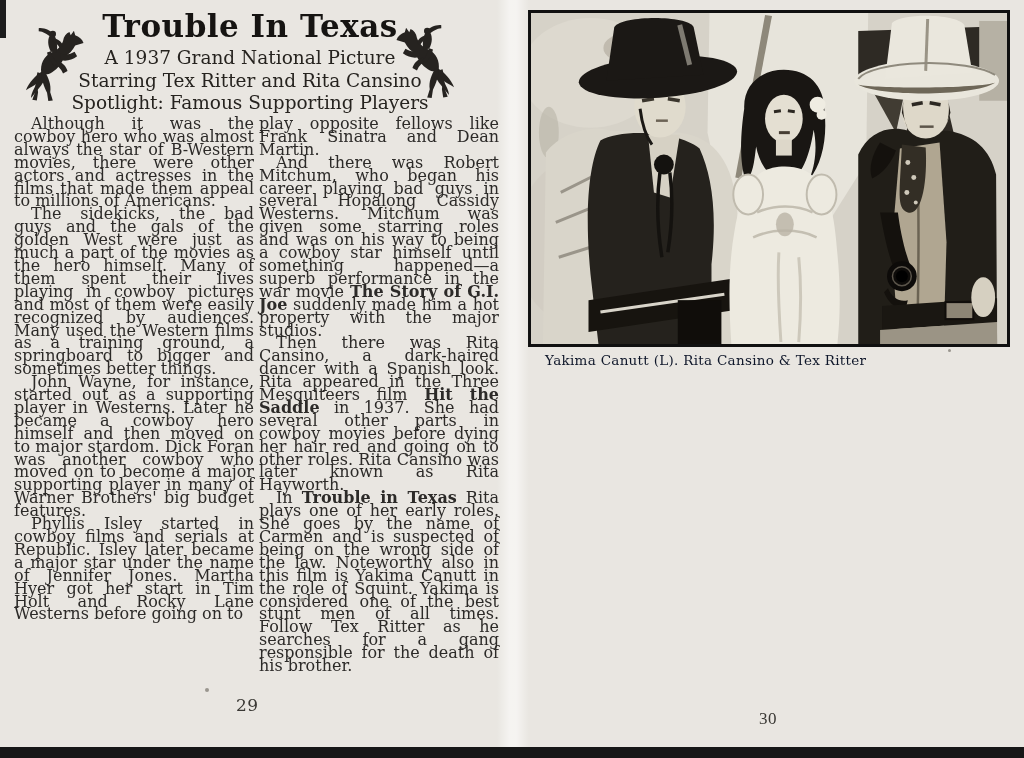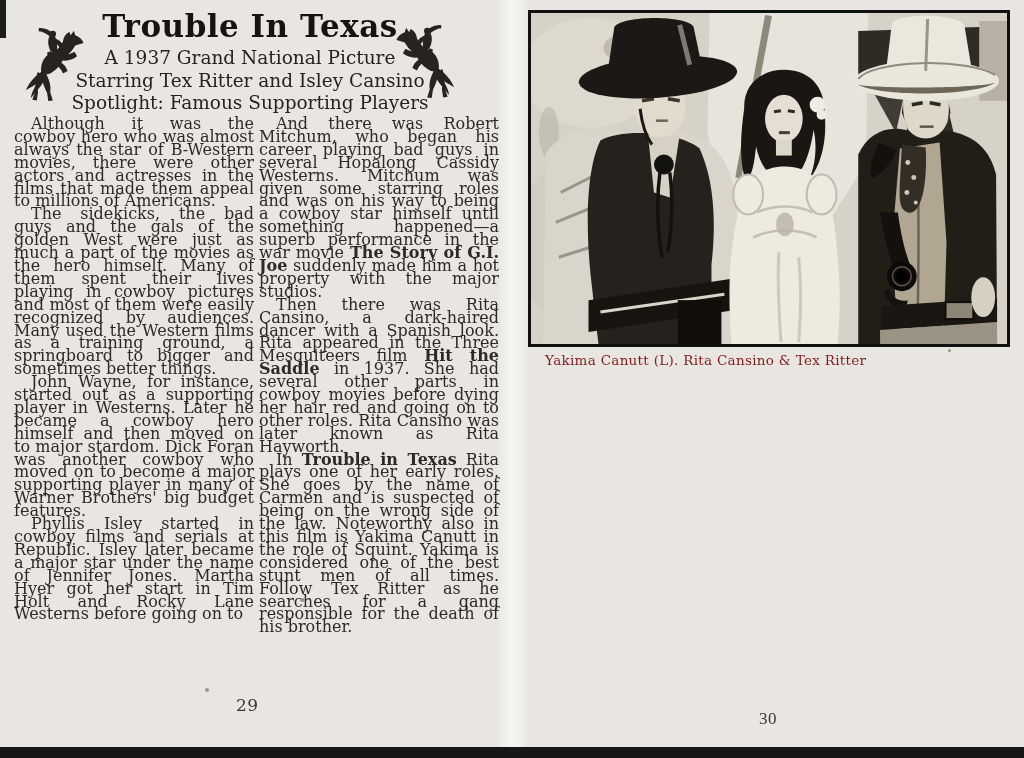--- a/index.html
+++ b/index.html
@@ -59,21 +59,21 @@
 
   
   .right-page { position: absolute; left: 500px; top: 0; width: 524px; height: 747px; }
   .photo-frame {
     position: absolute; left: 28px; top: 10px; width: 482px; height: 337px;
     border: 3px solid #101010; background: #d8d4ca;
   }
   .photo-frame svg { display: block; width: 100%; height: 100%; }
   .photo-caption {
     position: absolute; left: 45px; top: 352px;
-    font-size: 13.5px; color: #7f1d1d; letter-spacing: .3px;
+    font-size: 13.5px; color: #0f172a; letter-spacing: .3px;
   }
 </style>
 </head>
 <body>
 
 <div class="spread">
 
   <div class="left-page">
 
     <div class="bronco bronco-left">
@@ -108,31 +108,32 @@
           <path d="M42,18 C36,14 30,9 23,9 L23,4 C32,3 41,8 47,13 Z"></path>
           <path d="M49,20 C55,22 59,26 61,31 L56,35 C53,29 48,26 44,24 Z"></path>
           <path d="M42,40 C44,48 48,55 53,59 L48,63 C42,57 37,50 36,42 Z"></path>
         </g>
       </svg>
     </div>
 
     <div class="masthead">
       <div class="title">Trouble In Texas</div>
       <div class="subtitle">A 1937 Grand National Picture</div>
-      <div class="subtitle" style="margin-top:0">Starring Tex Ritter and Isley Cansino</div>
+      <div class="subtitle" style="margin-top:0">Starring Tex Ritter and Rita Cansino</div>
       <div class="subtitle" style="margin-top:0">Spotlight: Famous Supporting Players</div>
     </div>
 
     <div class="col col-1">
         <p><span>Although it was the cowboy hero who was almost always the star of B-Western movies, there were other actors and actresses in the films that made them appeal to millions of Americans.</span></p>
         <p><span>The sidekicks, the bad guys and the gals of the golden West were just as much a part of the movies as the hero himself. Many of them spent their lives playing in cowboy pictures and most of them were easily recognized by audiences. Many used the Western films as a training ground, a springboard to bigger and sometimes better things.</span></p>
         <p><span>John Wayne, for instance, started out as a supporting player in Westerns. Later he became a cowboy hero himself and then moved on to major stardom. Dick Foran was another cowboy who moved on to become a major supporting player in many of Warner Brothers' big budget features.</span></p>
         <p><span>Phyllis Isley started in cowboy films and serials at Republic. Isley later became a major star under the name of Jennifer Jones. Martha Hyer got her start in Tim Holt and Rocky Lane Westerns before going on to</span></p>
       </div>
     <div class="col col-2">
+        <p class="no-indent"><span>play opposite fellows like Frank Sinatra and Dean Martin.</span></p>
         <p><span>And there was Robert Mitchum, who began his career playing bad guys in several Hopalong Cassidy Westerns. Mitchum was given some starring roles and was on his way to being a cowboy star himself until something happened—a superb performance in the war movie </span><b>The Story of G.I. Joe</b><span> suddenly made him a hot property with the major studios.</span></p>
         <p><span>Then there was Rita Cansino, a dark-haired dancer with a Spanish look. Rita appeared in the Three Mesquiteers film </span><b>Hit the Saddle</b><span> in 1937. She had several other parts in cowboy movies before dying her hair red and going on to other roles. Rita Cansino was later known as Rita Hayworth.</span></p>
         <p><span>In </span><b>Trouble in Texas</b><span> Rita plays one of her early roles. She goes by the name of Carmen and is suspected of being on the wrong side of the law. Noteworthy also in this film is Yakima Canutt in the role of Squint. Yakima is considered one of the best stunt men of all times. Follow Tex Ritter as he searches for a gang responsible for the death of his brother.</span></p>
       </div>
 
     <div class="page-number page-number-left">29</div>
   </div>
 
   <div class="right-page">
 

